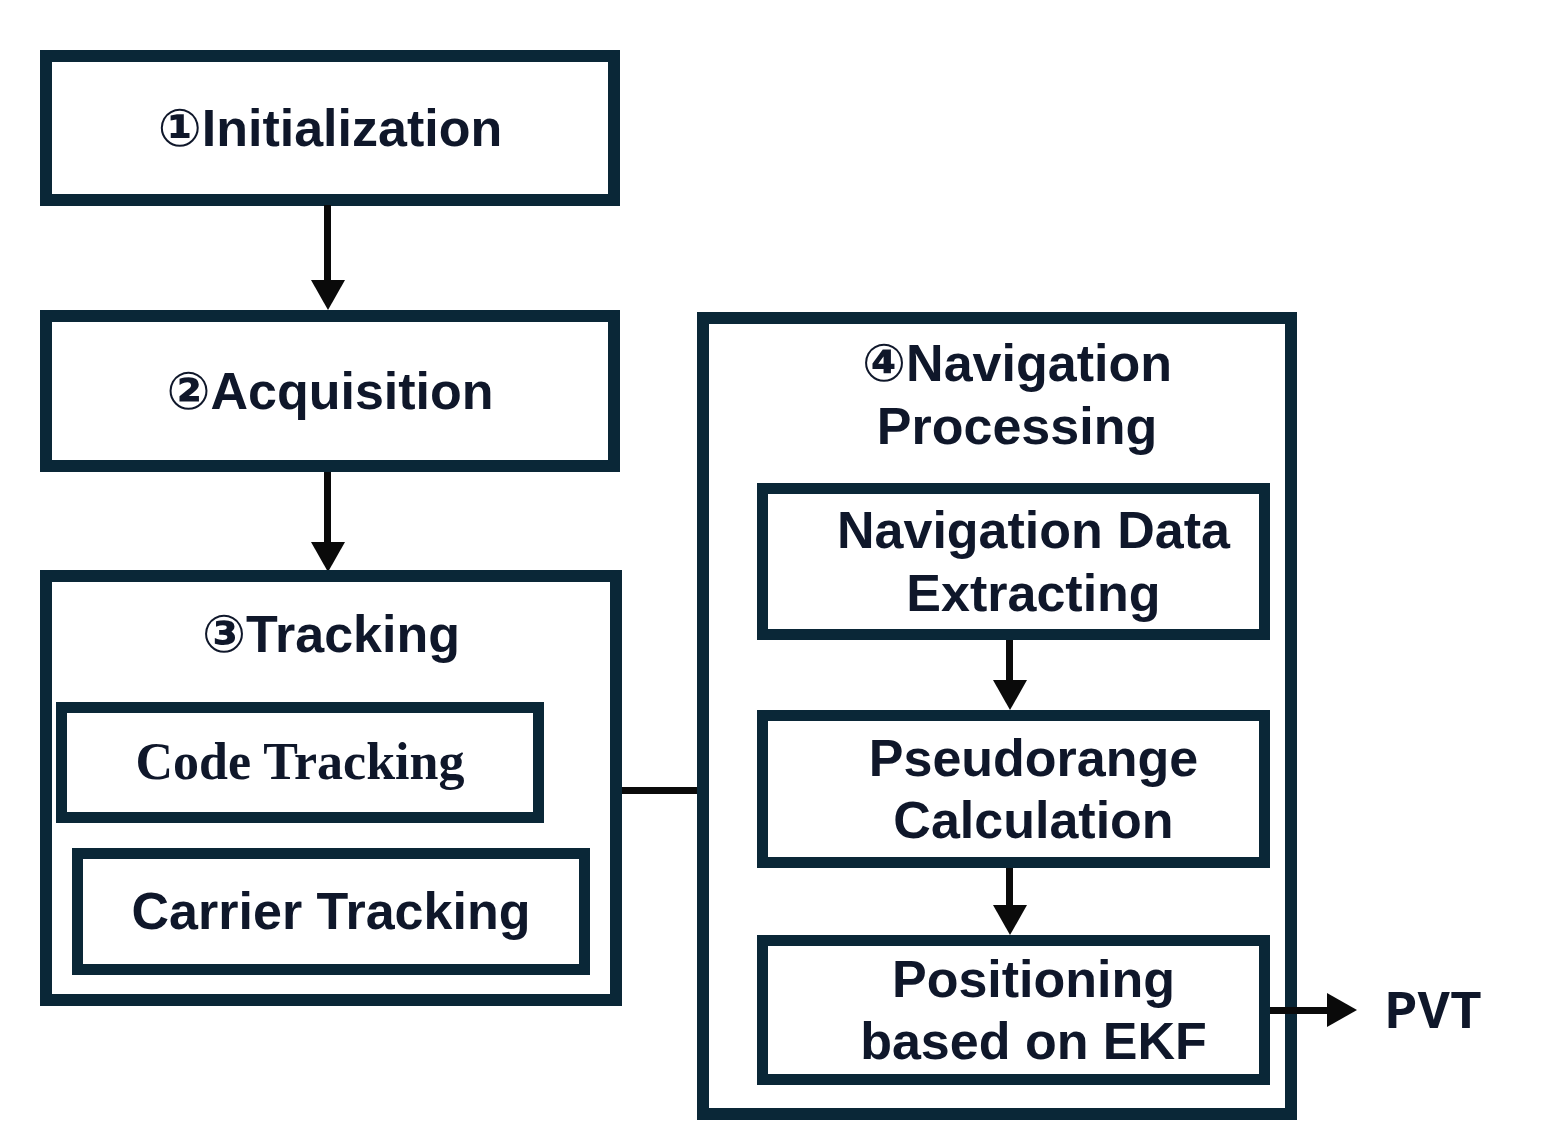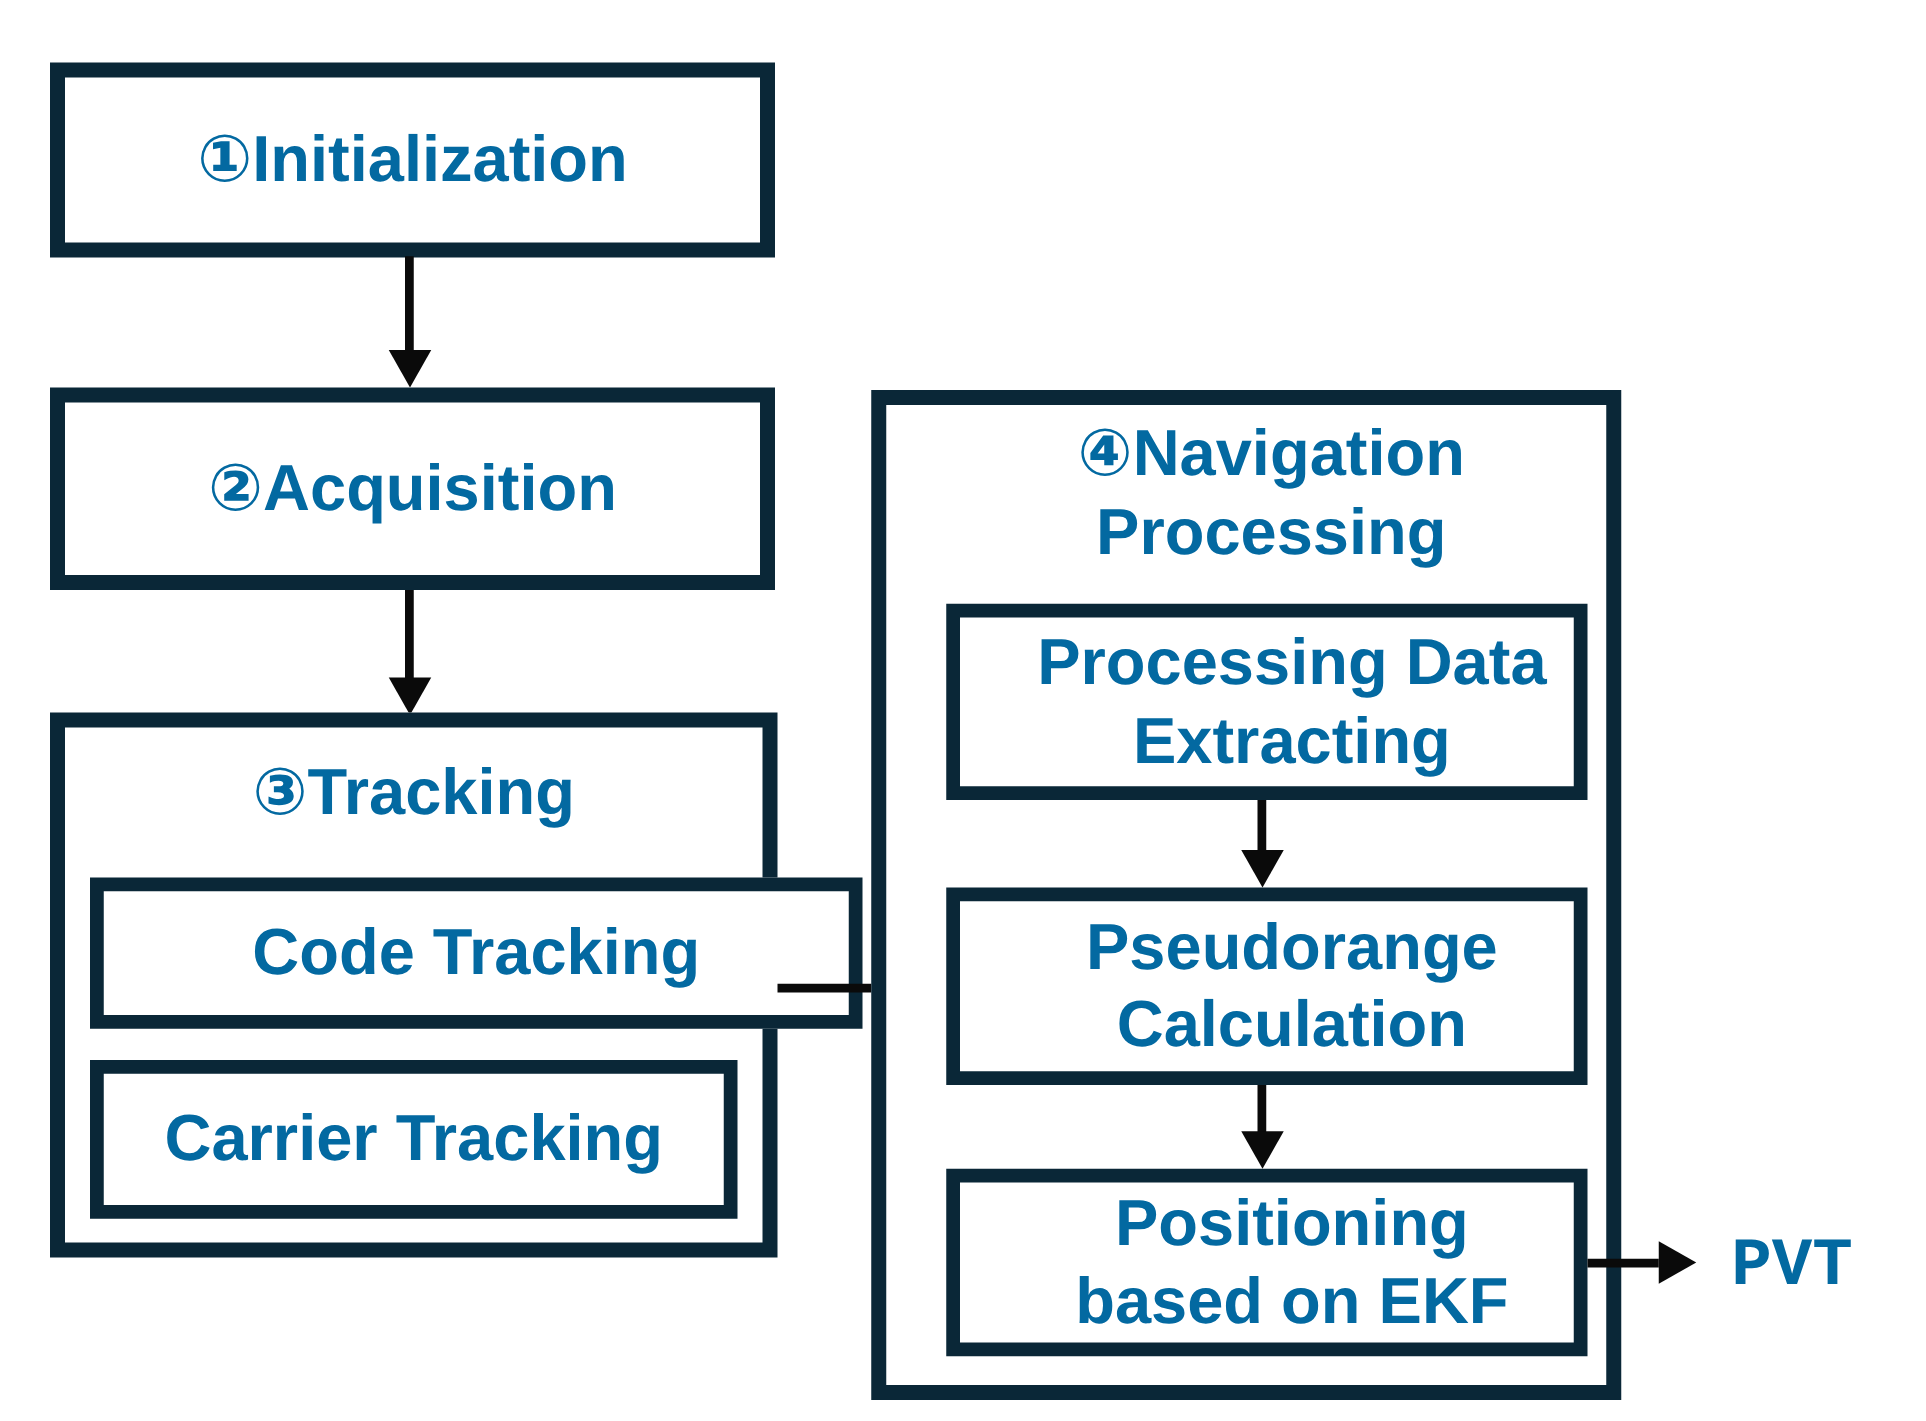--- a/index.html
+++ b/index.html
@@ -3,21 +3,21 @@
 <meta charset="utf-8">
 <style>
   html, body { margin: 0; padding: 0; background: #ffffff; }
   #canvas {
     position: relative;
     width: 1541px;
     height: 1137px;
     background: #ffffff;
     font-family: "Liberation Sans", "DejaVu Sans", sans-serif;
     font-weight: bold;
-    color: #0369a1;
+    color: #0f172a;
     overflow: hidden;
   }
 
   
   .box {
     position: absolute;
     background: #ffffff;
     border: 12px solid #0a2737;
     box-sizing: border-box;
     display: flex;
@@ -28,21 +28,21 @@
     line-height: 1.2;
   }
   .box.inner { border-width: 11px; }
   .box.container { display: block; }
   .lines span { display: block; padding-left: 40px; }
 
   #box-init     { left: 40px;  top: 50px;  width: 580px; height: 156px; }
   #box-acq      { left: 40px;  top: 310px; width: 580px; height: 162px; justify-content: center; }
 
   #box-tracking { left: 40px;  top: 570px; width: 582px; height: 436px; padding-top: 21px; }
-  #box-code     { left: 20px;  top: 120px; width: 618px; height: 121px; }
+  #box-code     { left: 4px;  top: 120px; width: 488px; height: 121px; font-family: Liberation Serif, serif; }
   #box-carrier  { left: 20px;  top: 266px; width: 518px; height: 127px; }
 
   #box-nav      { left: 697px; top: 312px; width: 600px; height: 808px; padding-top: 8px; line-height: 1.22; }
   #box-navdata  { left: 48px;  top: 159px; width: 513px; height: 157px; }
   #box-pseudo   { left: 48px;  top: 386px; width: 513px; height: 158px; }
   #box-posekf   { left: 48px;  top: 611px; width: 513px; height: 150px; }
 
   
   .vline { position: absolute; width: 7px; background: #0a0a0a; }
   .vhead {
@@ -120,21 +120,21 @@
   <div class="hhead" id="a3-head"></div>
 
   <div class="box container" id="box-nav">
     <div class="lines">
       <span>④Navigation</span>
       <span>Processing</span>
     </div>
 
     <div class="box inner" id="box-navdata">
       <div class="lines">
-        <span>Processing Data</span>
+        <span>Navigation Data</span>
         <span>Extracting</span>
       </div>
     </div>
 
     <div class="box inner" id="box-pseudo">
       <div class="lines">
         <span>Pseudorange</span>
         <span>Calculation</span>
       </div>
     </div>

